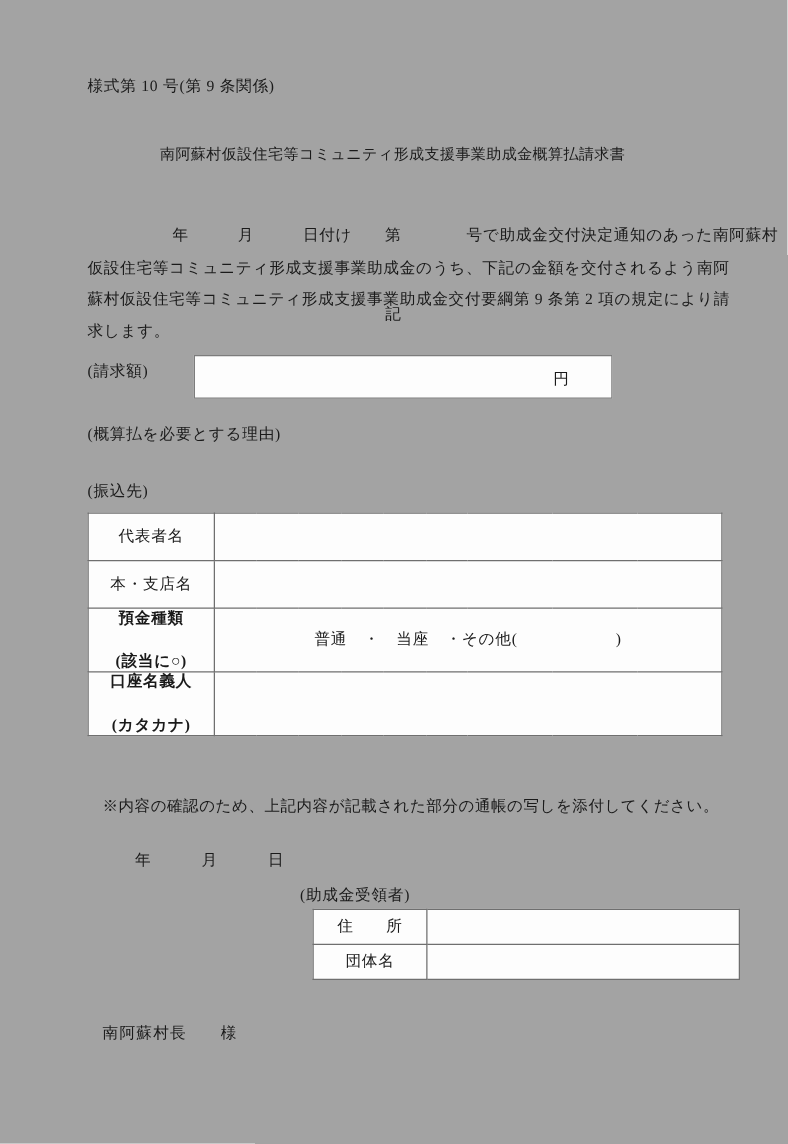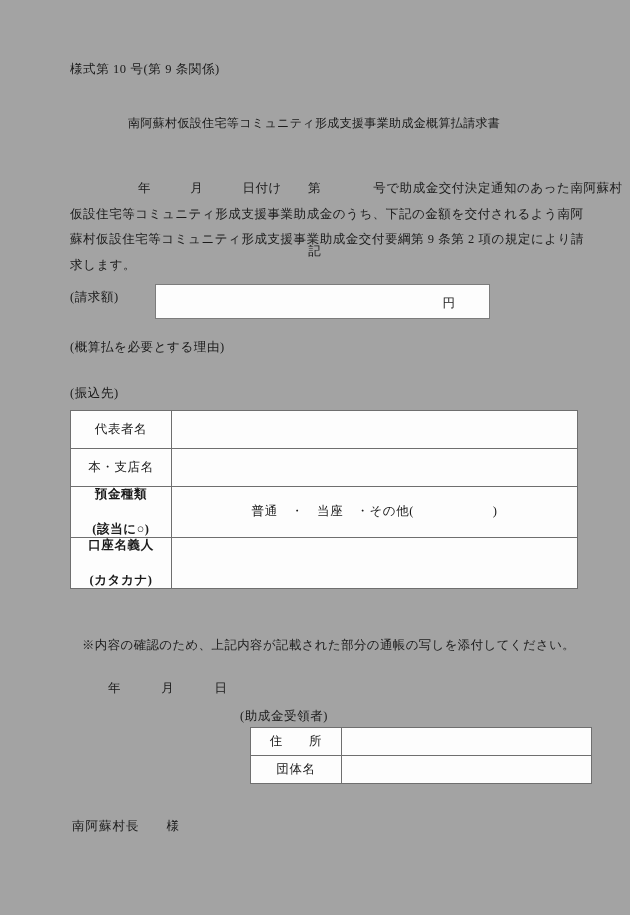--- a/index.html
+++ b/index.html
@@ -155,21 +155,21 @@
   #recipient-table .seal {
     position: absolute;
     right: 14px;
     top: 50%;
     transform: translateY(-50%);
     font-size: 13px;
     color: #555;
   }
 
   #addressee {
-    left: 72px;
+    left: 82px;
     top: 820px;
     letter-spacing: 1px;
   }
 </style>
 </head>
 <body>
 
 <div class="page">
 
   <div class="abs txt" id="form-number">様式第 10 号(第 9 条関係)</div>

